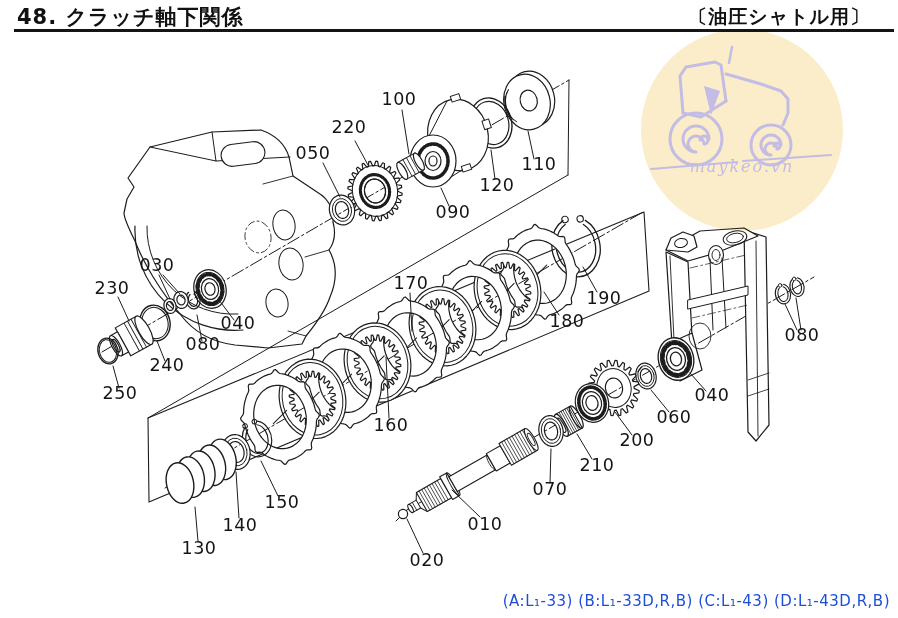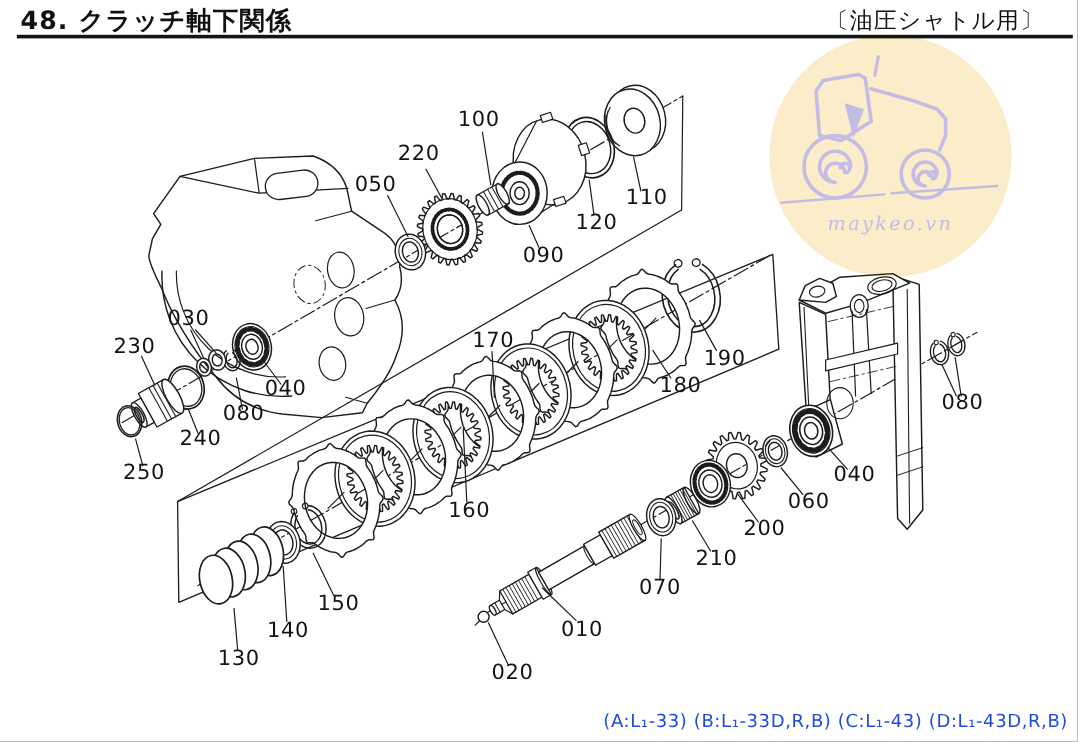--- a/index.html
+++ b/index.html
@@ -1,32 +1,32 @@
 <!DOCTYPE html>
 <html><head>
 <meta charset="utf-8">
 <style>
   html,body{margin:0;padding:0;background:#888;}
   .page{position:relative;width:898px;height:618px;background:#ffffff;overflow:hidden;
         font-family:"DejaVu Sans","Liberation Sans",sans-serif;}
   .hdr-title{position:absolute;left:17px;top:3px;font-size:21px;font-weight:bold;color:#111;
              letter-spacing:1px;white-space:nowrap;}
-  .hdr-sub{position:absolute;right:28px;top:4px;font-size:19px;font-weight:normal;color:#111;
+  .hdr-sub{position:absolute;right:28px;top:4px;font-size:19px;font-weight:bold;color:#111;
            letter-spacing:1px;white-space:nowrap;}
   .hdr-rule{position:absolute;left:14px;right:4px;top:29px;height:3px;background:#151515;}
   .footer-note{position:absolute;right:8px;bottom:8px;font-size:15px;color:#1d4ed8;
                letter-spacing:0.5px;white-space:nowrap;}
   svg#diagram{position:absolute;left:0;top:0;z-index:1;}
   .watermark{position:absolute;left:641px;top:29px;width:202px;height:202px;z-index:2;
              pointer-events:none;mix-blend-mode:multiply;}
   .wm-circle{position:absolute;inset:0;border-radius:50%;background:#fbedc9;}
   .wm-art{position:absolute;inset:0;}
   .wm-text{position:absolute;left:0;right:0;top:128px;text-align:center;
            font-family:"DejaVu Serif","Liberation Serif",serif;font-style:italic;
-           font-size:16px;color:#c3bce4;letter-spacing:2px;margin-top:20px;}
+           font-size:16px;color:#c3bce4;letter-spacing:2px;}
   .hdr,.footer-note{z-index:3;}
   .lbl{font-size:17.5px;fill:#141414;letter-spacing:0.5px;}
 </style>
 </head>
 <body>
 
 <div class="page">
 
   <svg id="diagram" width="898" height="618" viewBox="0 0 898 618" fill="none" stroke="#1c1c1c" stroke-width="1.2" stroke-linejoin="round" stroke-linecap="round">
 

